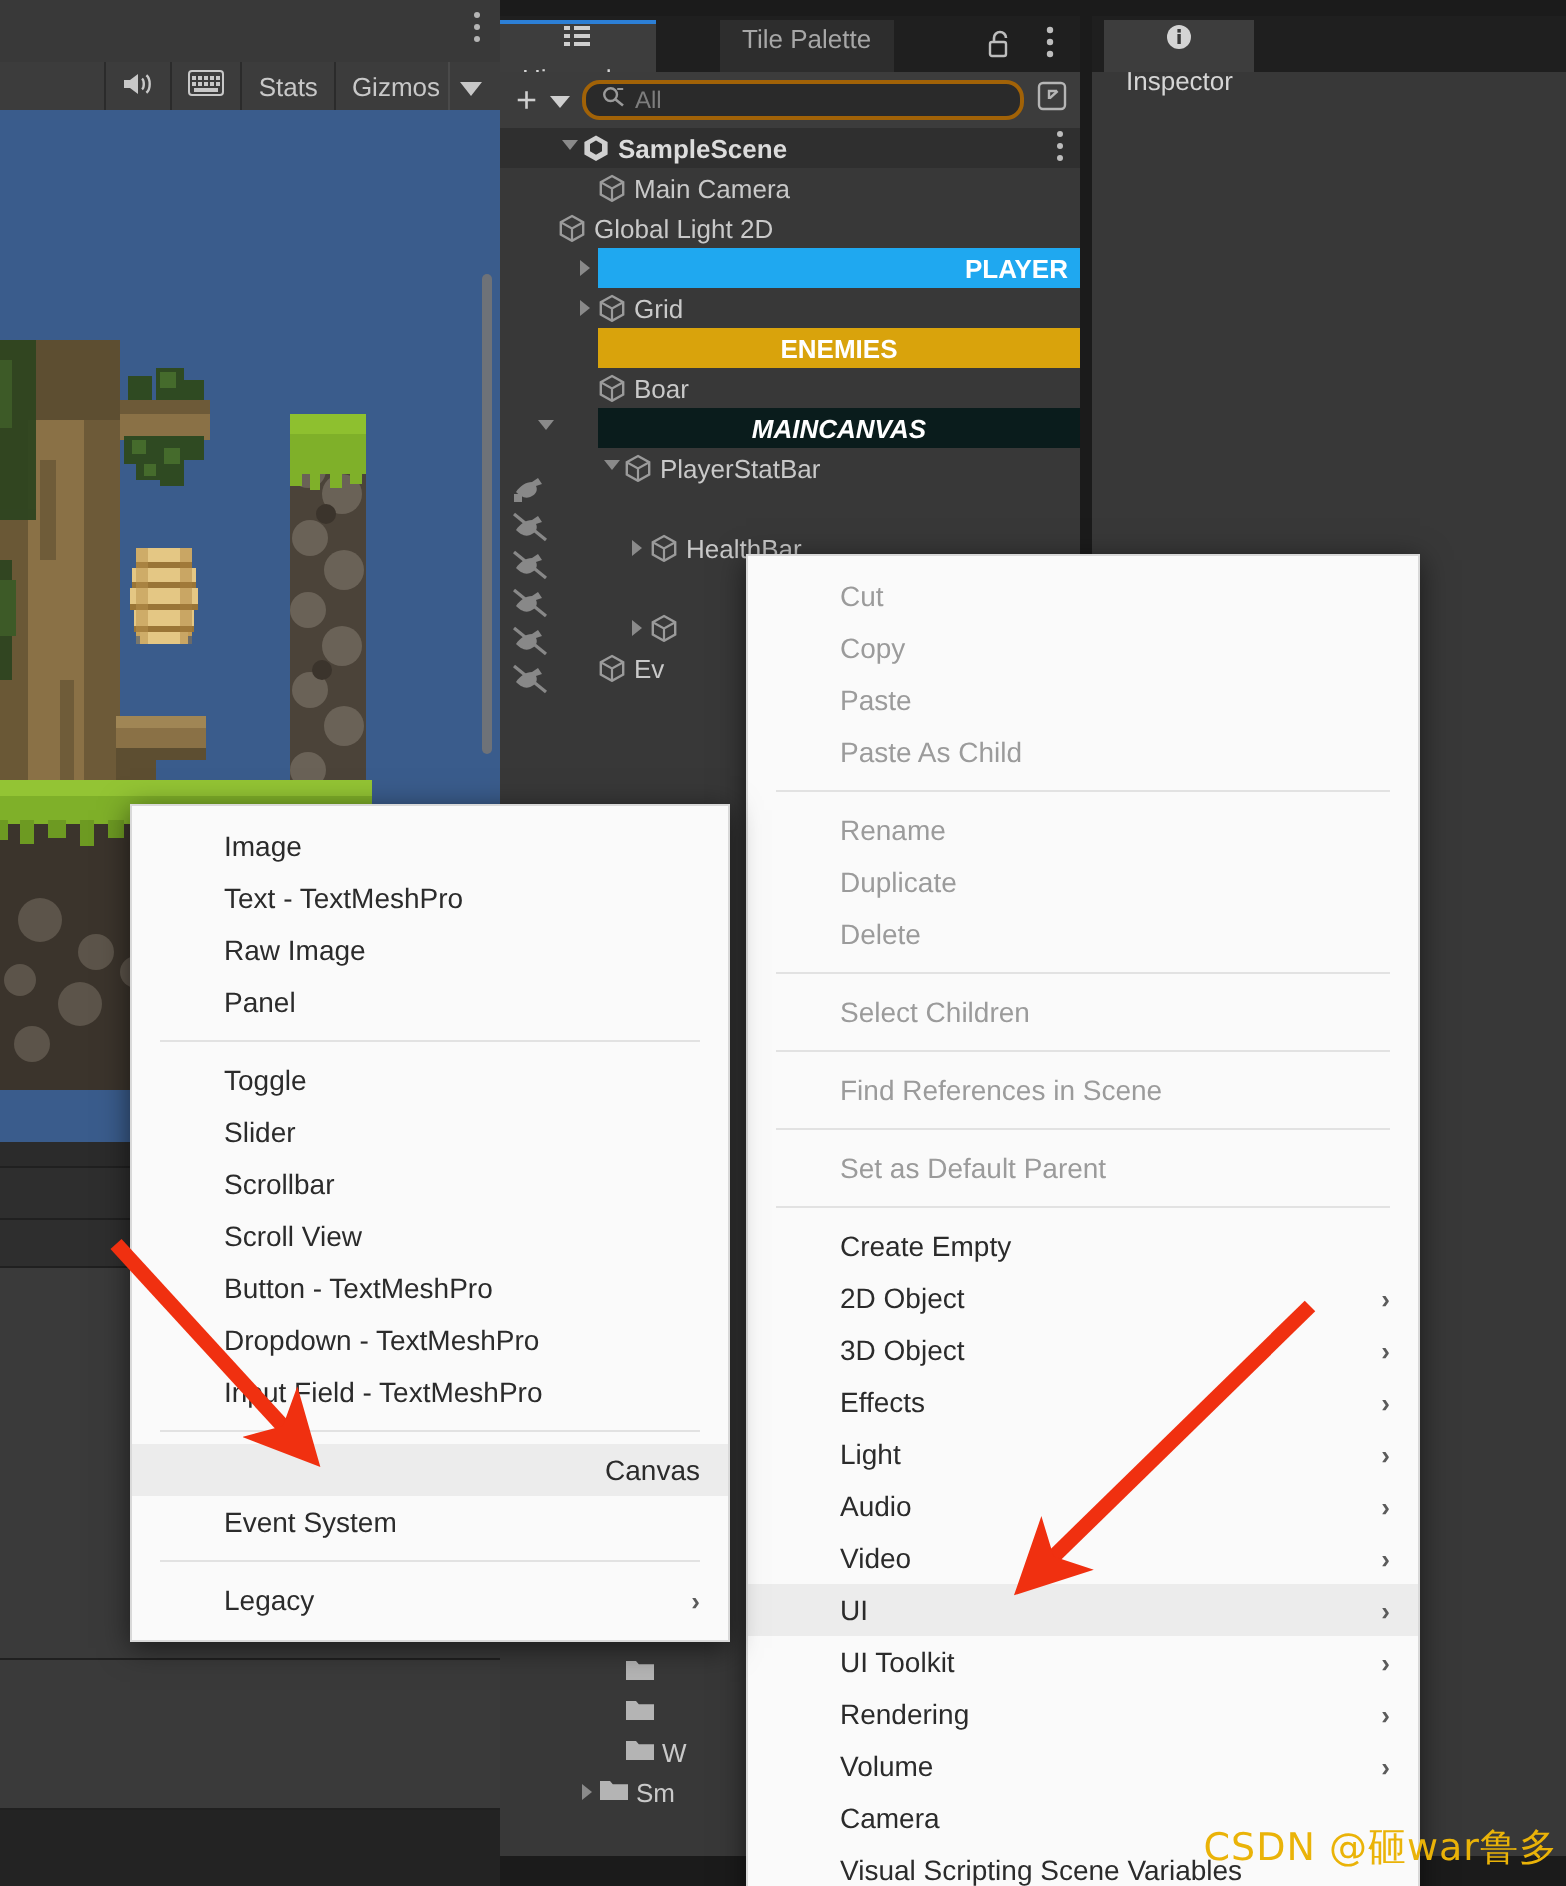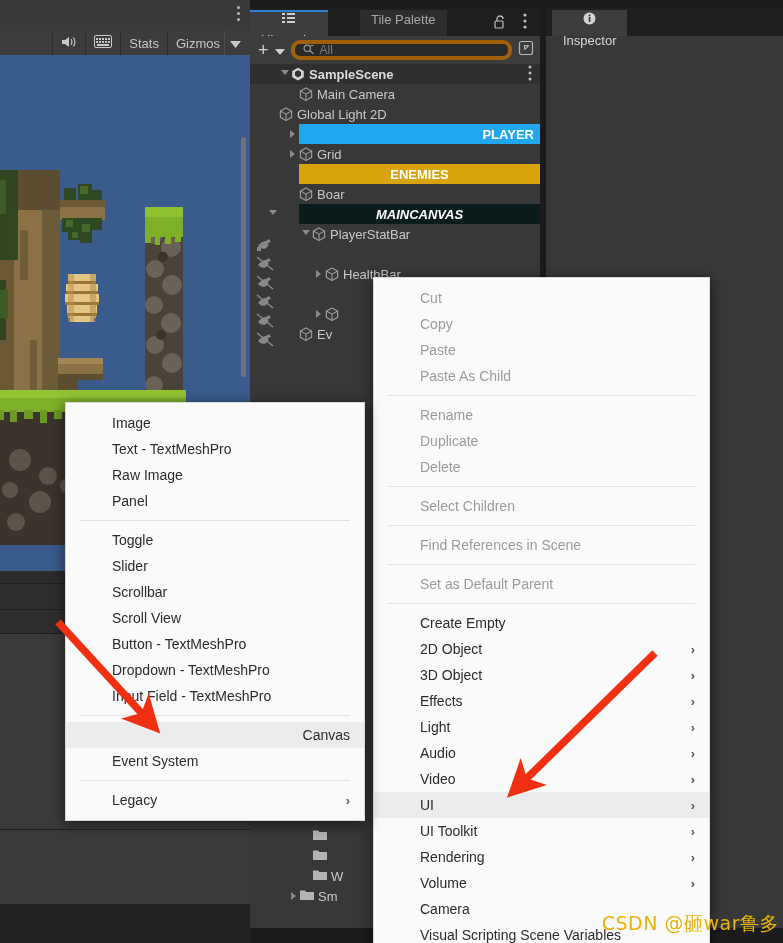--- a/index.html
+++ b/index.html
@@ -36,21 +36,21 @@
   .prop { position: absolute; image-rendering: pixelated; }
 
   
   .llbar { position: absolute; left: 0; background: #2e2e2e; border-top: 1px solid #202020; }
 
   
   #hier { position: absolute; left: 250px; top: 8px; width: 290px; height: 920px; background: #383838; }
   #hier-tabs { position:absolute; left:0; top:0; width:290px; height:28px; background:#1f1f1f; }
   #hier-toolbar { position:absolute; left:0; top:28px; width:290px; height:28px; background:#3c3c3c;
                   display:flex; align-items:center; gap:6px; padding:0 6px;}
-  .searchbox { flex:1; height:20px; background:#2a2a2a; border:4px solid #a16207; border-radius:9px;
+  .searchbox { flex:1; height:20px; background:#2a2a2a; border:2px solid #a16207; border-radius:9px;
                display:flex; align-items:center; padding:0 8px; gap:5px;}
   .searchbox span.ph { font-size:12px; color:#7d7d7d; }
   #hier-list { position:absolute; left:0; top:56px; width:290px; height:864px; background:#383838; }
   .hrow { position: relative; height: 20px; display:flex; align-items:center; font-size:13px; color:#c9c9c9; }
   .hrow .tw { width:13px; height:20px; display:flex; align-items:center; justify-content:center; }
   .tri { width:0;height:0;border-left:5px solid #8a8a8a;border-top:4px solid transparent;border-bottom:4px solid transparent;}
   .tri.open { border-left:4px solid transparent;border-right:4px solid transparent;border-top:5px solid #8a8a8a; }
   .cube { width:14px; height:14px; margin-right:4px; flex:none; }
   .label-pill { position:absolute; right:0; height:20px; display:flex; align-items:center;
                 justify-content:center; font-weight:bold; font-size:13px; }

